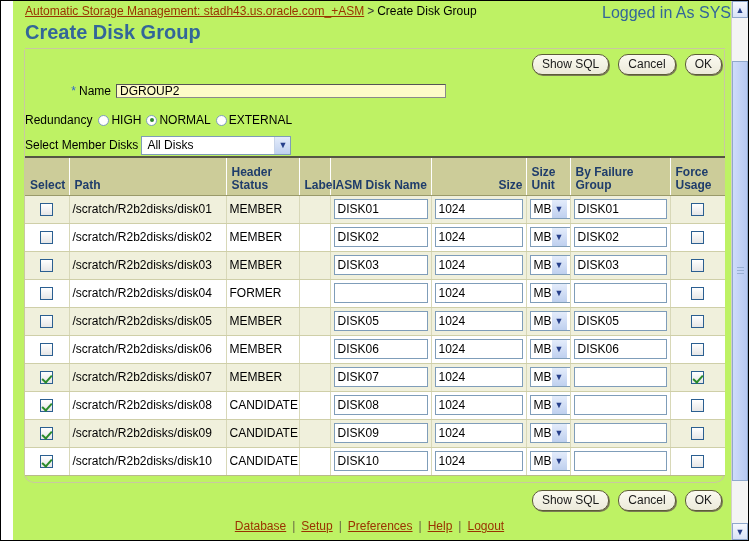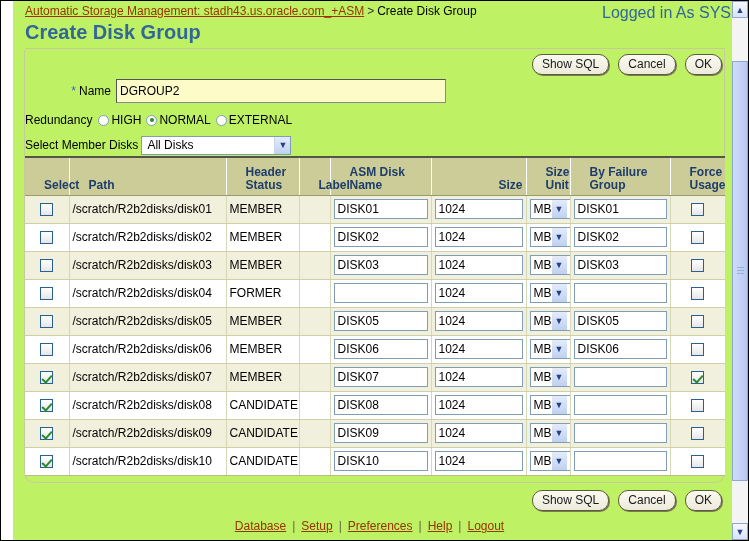--- a/index.html
+++ b/index.html
@@ -120,21 +120,21 @@
     width: 86px;
     text-align: right;
     font-size: 12px;
     color: #000000;
     white-space: nowrap;
   }
   .req-star { color: #3366cc; font-size: 12px; padding-right: 3px; }
   .name-input {
     margin-left: 5px;
     width: 330px;
-    height: 24px;
+    height: 14px;
     background: #fdfbc8;
     border: 1px solid #8a8a8a;
     border-top-color: #555555;
     border-left-color: #555555;
     font-family: "Liberation Sans", sans-serif;
     font-size: 12px;
     color: #000000;
     padding: 1px 3px;
   }
 
@@ -213,21 +213,21 @@
     table-layout: fixed;
     font-size: 12px;
   }
   table.disks th {
     background: #cccc99;
     color: #1f3d6b;
     font-weight: bold;
     font-size: 12px;
     text-align: left;
     vertical-align: bottom;
-    padding: 2px 3px 3px 19px;
+    padding: 2px 3px 3px 5px;
     border-right: 1px solid #ffffff;
     border-top: 2px solid #555544;
     border-bottom: 1px solid #9a9a6a;
     height: 38px;
     line-height: 13px;
   }
   table.disks th.right { text-align: right; }
   table.disks th:last-child { border-right: none; }
   table.disks td {
     padding: 2px 3px;

